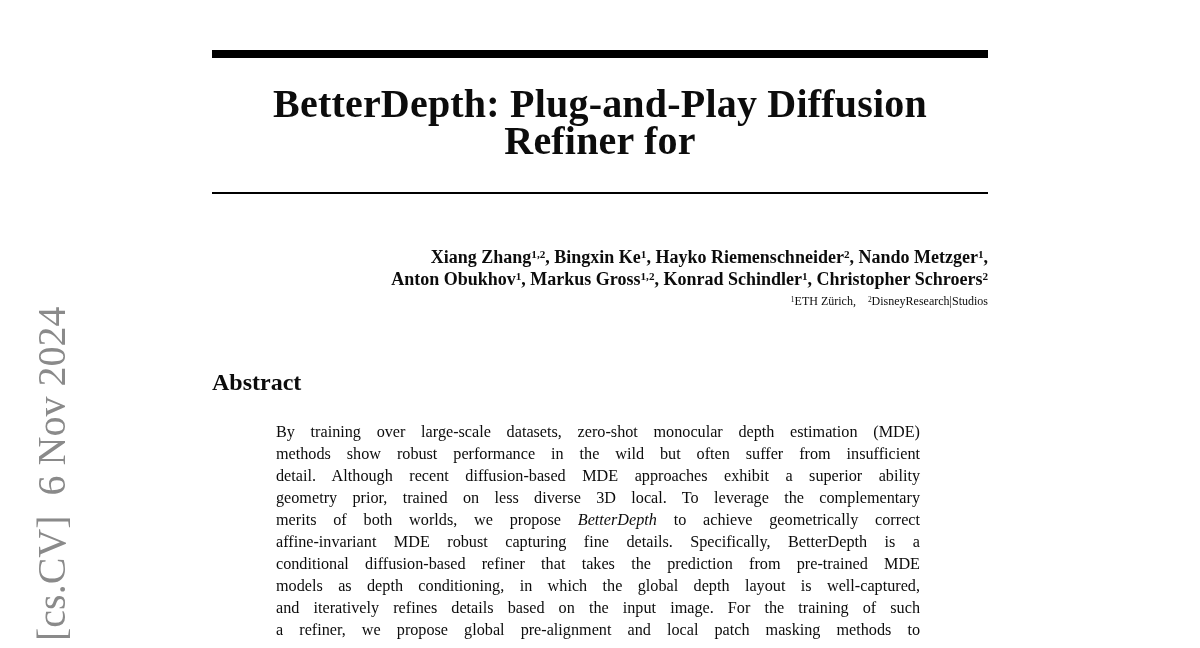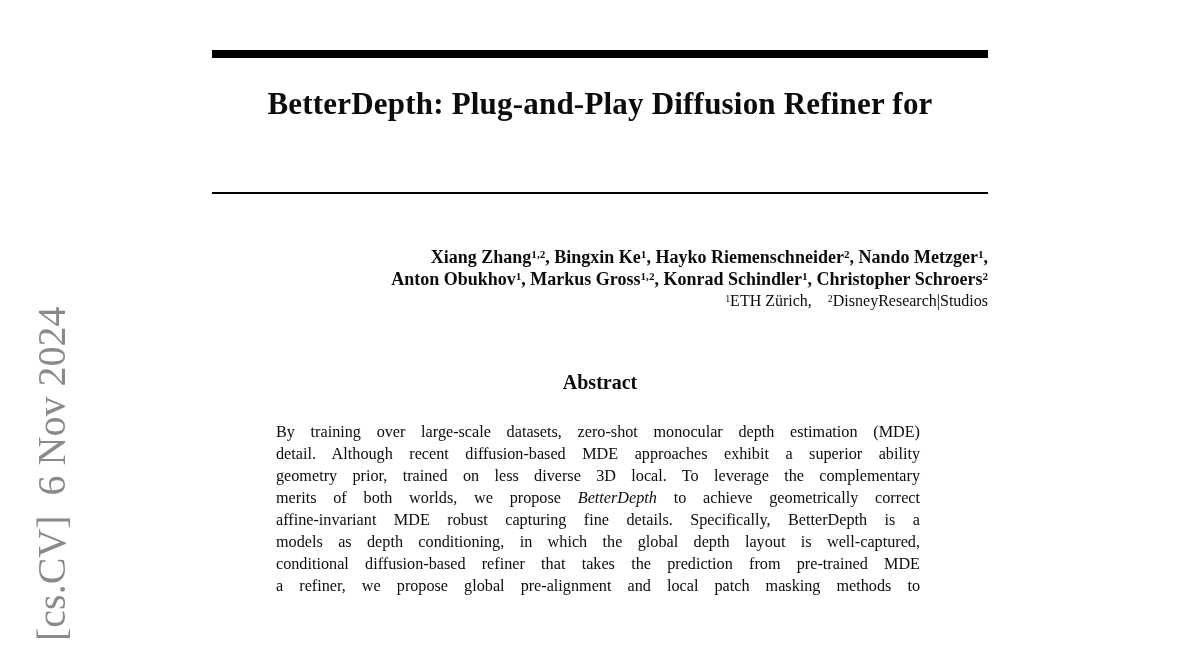--- a/index.html
+++ b/index.html
@@ -11,37 +11,37 @@
     color: #0c0c0c;
     font-family: "Liberation Serif", "DejaVu Serif", serif;
   }
 
   .rule { position: absolute; left: 212px; width: 776px; background: #000000; }
   .rule-thick { top: 50px; height: 8px; }
   .rule-thin  { top: 192px; height: 2px; }
 
   .title {
     position: absolute; left: 212px; top: 85px; width: 776px;
-    text-align: center; font-size: 31px; font-weight: bold; line-height: 37px;
+    text-align: center; font-size: 40px; font-weight: bold; line-height: 37px;
     letter-spacing: 0.2px;
   }
   .title-line { display: block; }
 
   .authors {
     position: absolute; left: 212px; top: 246px; width: 776px;
     text-align: right; font-size: 18px; font-weight: bold; line-height: 22px;
   }
-  .affiliations { font-weight: normal; font-size: 16px; white-space: pre; }
+  .affiliations { font-weight: normal; font-size: 12px; white-space: pre; }
 
   sup { font-size: 62%; line-height: 0; vertical-align: baseline; position: relative; top: -0.45em; }
   em { font-style: italic; font-family: Liberation Serif, serif; }
 
   .abstract-heading {
     position: absolute; left: 212px; top: 370px; width: 776px;
-    text-align: center; font-size: 20px; font-weight: bold; line-height: 24px;
+    font-size: 24px; font-weight: bold; line-height: 24px;
   }
 
   .abstract-body {
     position: absolute; left: 276px; top: 421px; width: 644px;
     font-size: 16.2px; line-height: 22px;
   }
   .abs-line { text-align: justify; text-align-last: justify; }
 
   .arxiv-stamp {
     position: absolute; left: 30px; top: 641px;
@@ -66,20 +66,22 @@
 <div class="authors">
   <div class="author-line">Xiang Zhang<sup>1,2</sup>, Bingxin Ke<sup>1</sup>, Hayko Riemenschneider<sup>2</sup>, Nando Metzger<sup>1</sup>,</div>
   <div class="author-line">Anton Obukhov<sup>1</sup>, Markus Gross<sup>1,2</sup>, Konrad Schindler<sup>1</sup>, Christopher Schroers<sup>2</sup></div>
   <div class="affiliations"><sup>1</sup>ETH Zürich,    <sup>2</sup>DisneyResearch|Studios</div>
 </div>
 
 <div class="abstract-heading">Abstract</div>
 
 <div class="abstract-body">
     <div class="abs-line">By training over large-scale datasets, zero-shot monocular depth estimation (MDE)</div>
+    <div class="abs-line">methods show robust performance in the wild but often suffer from insufficient</div>
     <div class="abs-line">detail. Although recent diffusion-based MDE approaches exhibit a superior ability</div>
     <div class="abs-line">geometry prior, trained on less diverse 3D local. To leverage the complementary</div>
     <div class="abs-line">merits of both worlds, we propose <em>BetterDepth</em> to achieve geometrically correct</div>
     <div class="abs-line">affine-invariant MDE robust capturing fine details. Specifically, BetterDepth is a</div>
+    <div class="abs-line">conditional diffusion-based refiner that takes the prediction from pre-trained MDE</div>
     <div class="abs-line">models as depth conditioning, in which the global depth layout is well-captured,</div>
-    <div class="abs-line">conditional diffusion-based refiner that takes the prediction from pre-trained MDE</div>
+    <div class="abs-line">and iteratively refines details based on the input image. For the training of such</div>
     <div class="abs-line">a refiner, we propose global pre-alignment and local patch masking methods to</div>
   </div>
 
 </body></html>

